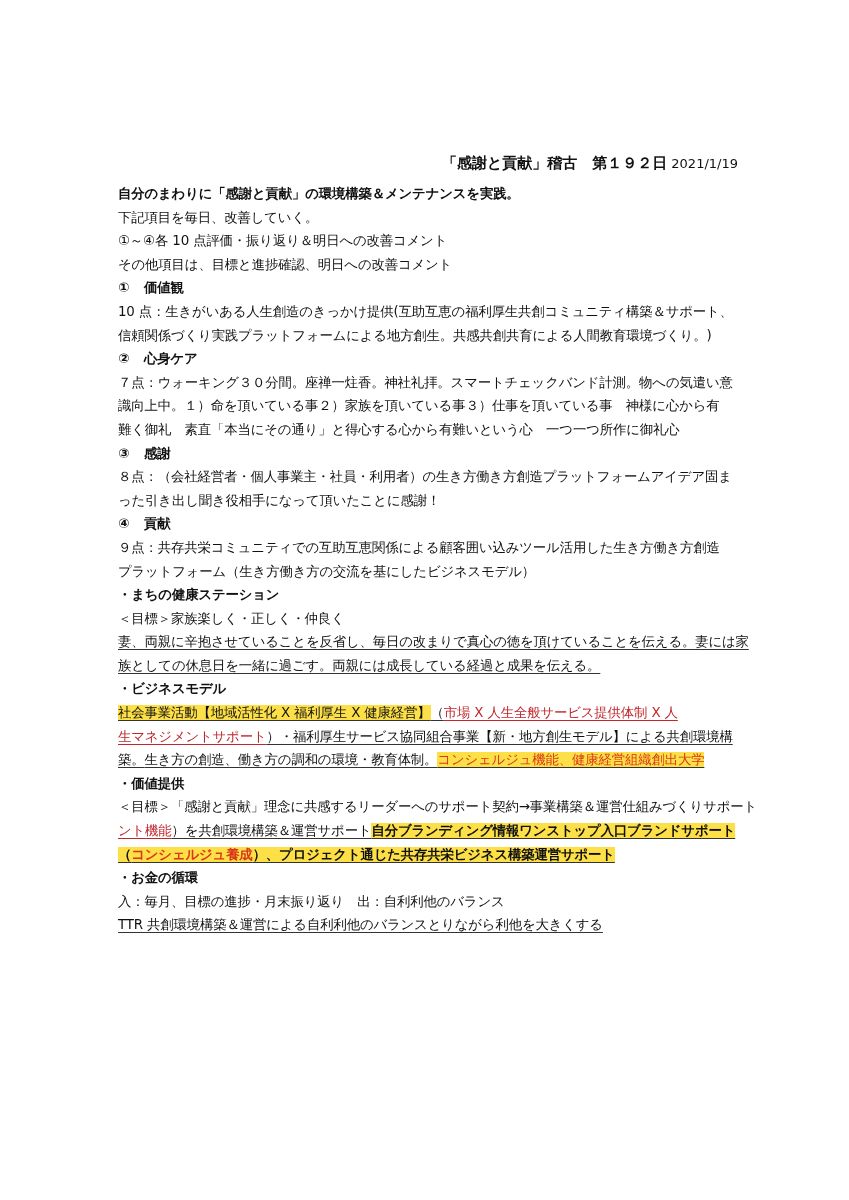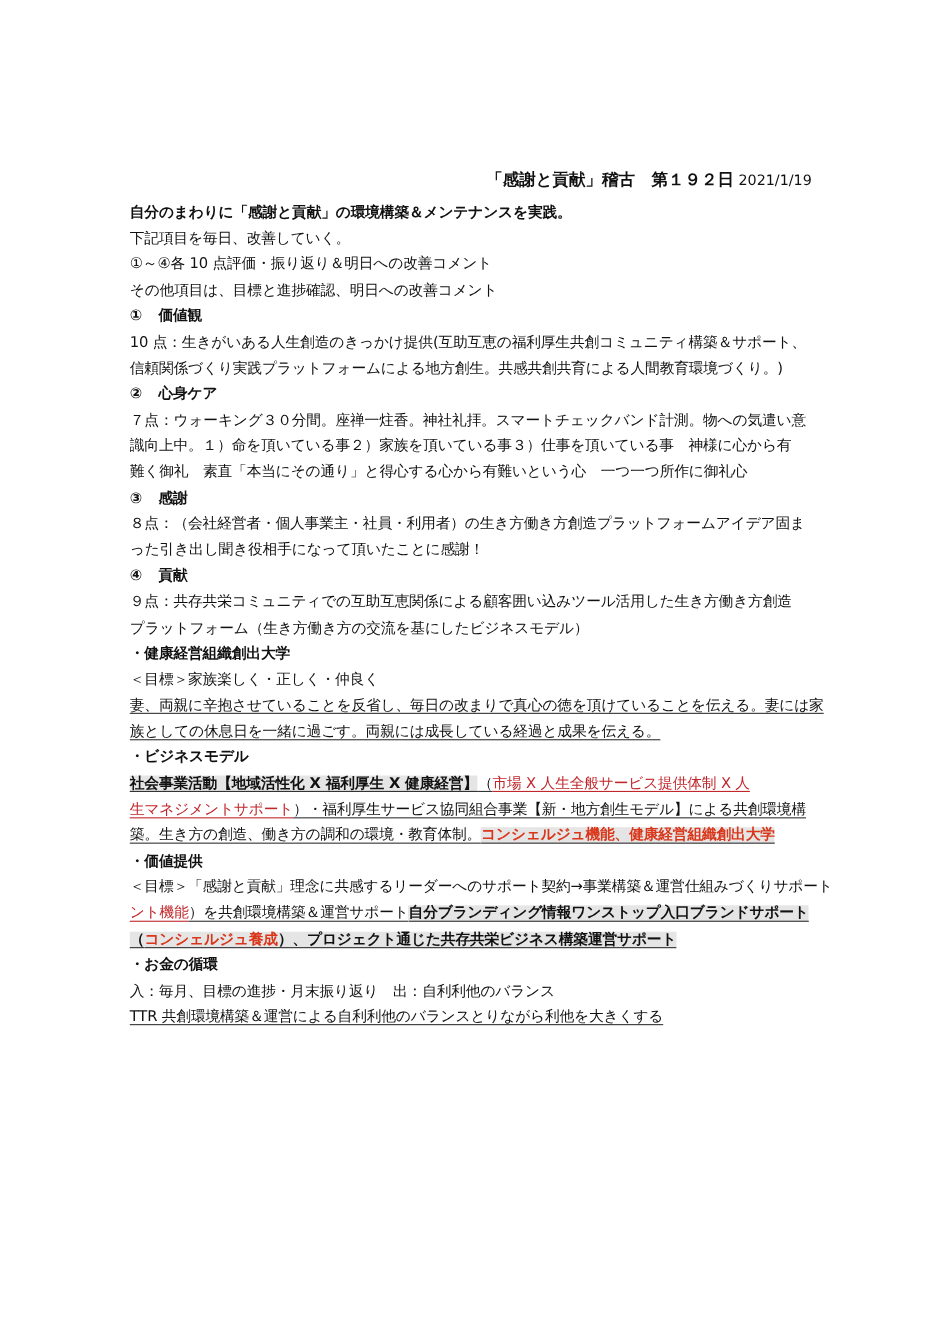--- a/index.html
+++ b/index.html
@@ -6,21 +6,21 @@
   body { width: 849px; height: 1200px; position: relative; overflow: hidden;
          font-family: "DejaVu Sans", "Liberation Sans", sans-serif; color: #111; }
   .page { position: absolute; left: 118px; top: 148px; width: 620px; }
   .line { font-size: 13.4px; line-height: 23.6px; height: 23.6px; white-space: nowrap; letter-spacing: -0.15px; }
   .title { font-size: 15px; font-weight: bold; height: 30px; line-height: 30px; margin-bottom: 4px; text-align: right; }
   .title .date { font-weight: normal; font-size: 13px; margin-left: 4px; }
   .b { font-weight: bold; }
   .ul { text-decoration: underline; text-decoration-color: #333; text-underline-offset: 3px; }
   .red { color: #c0262b; }
   .orange { color: #d9361a; }
-  .hl { background: #e5e5e5; font-weight: bold; }
+  .hl { background: #fde047; }
   .redul { text-decoration: underline; text-decoration-color: #c0262b; text-underline-offset: 3px; }
   .num { display: inline-block; width: 26px; }
 </style>
 </head>
 <body>
 
 <div class="page">
 
   <div class="title">
     <span>「感謝と貢献」稽古　第１９２日</span><span class="date">2021/1/19</span>
@@ -49,21 +49,21 @@
   </div>
   <div class="line">８点：（会社経営者・個人事業主・社員・利用者）の生き方働き方創造プラットフォームアイデア固ま</div>
   <div class="line">った引き出し聞き役相手になって頂いたことに感謝！</div>
 
   <div class="line b">
     <span class="num">④</span><span>貢献</span>
   </div>
   <div class="line">９点：共存共栄コミュニティでの互助互恵関係による顧客囲い込みツール活用した生き方働き方創造</div>
   <div class="line">プラットフォーム（生き方働き方の交流を基にしたビジネスモデル）</div>
 
-  <div class="line b">・健康経営組織創出大学</div>
+  <div class="line b">・まちの健康ステーション</div>
   <div class="line">＜目標＞家族楽しく・正しく・仲良く</div>
   <div class="line"><span class="ul">妻、両親に辛抱させていることを反省し、毎日の改まりで真心の徳を頂けていることを伝える。妻には家</span></div>
   <div class="line"><span class="ul">族としての休息日を一緒に過ごす。両親には成長している経過と成果を伝える。</span></div>
 
   <div class="line b">・ビジネスモデル</div>
   <div class="line">
     <span class="hl ul">社会事業活動【地域活性化 X 福利厚生 X 健康経営】</span><span class="ul">（</span><span class="red redul">市場 X 人生全般サービス提供体制 X 人</span>
   </div>
   <div class="line">
     <span class="red redul">生マネジメントサポート</span><span class="ul">）・福利厚生サービス協同組合事業【新・地方創生モデル】による共創環境構</span>

